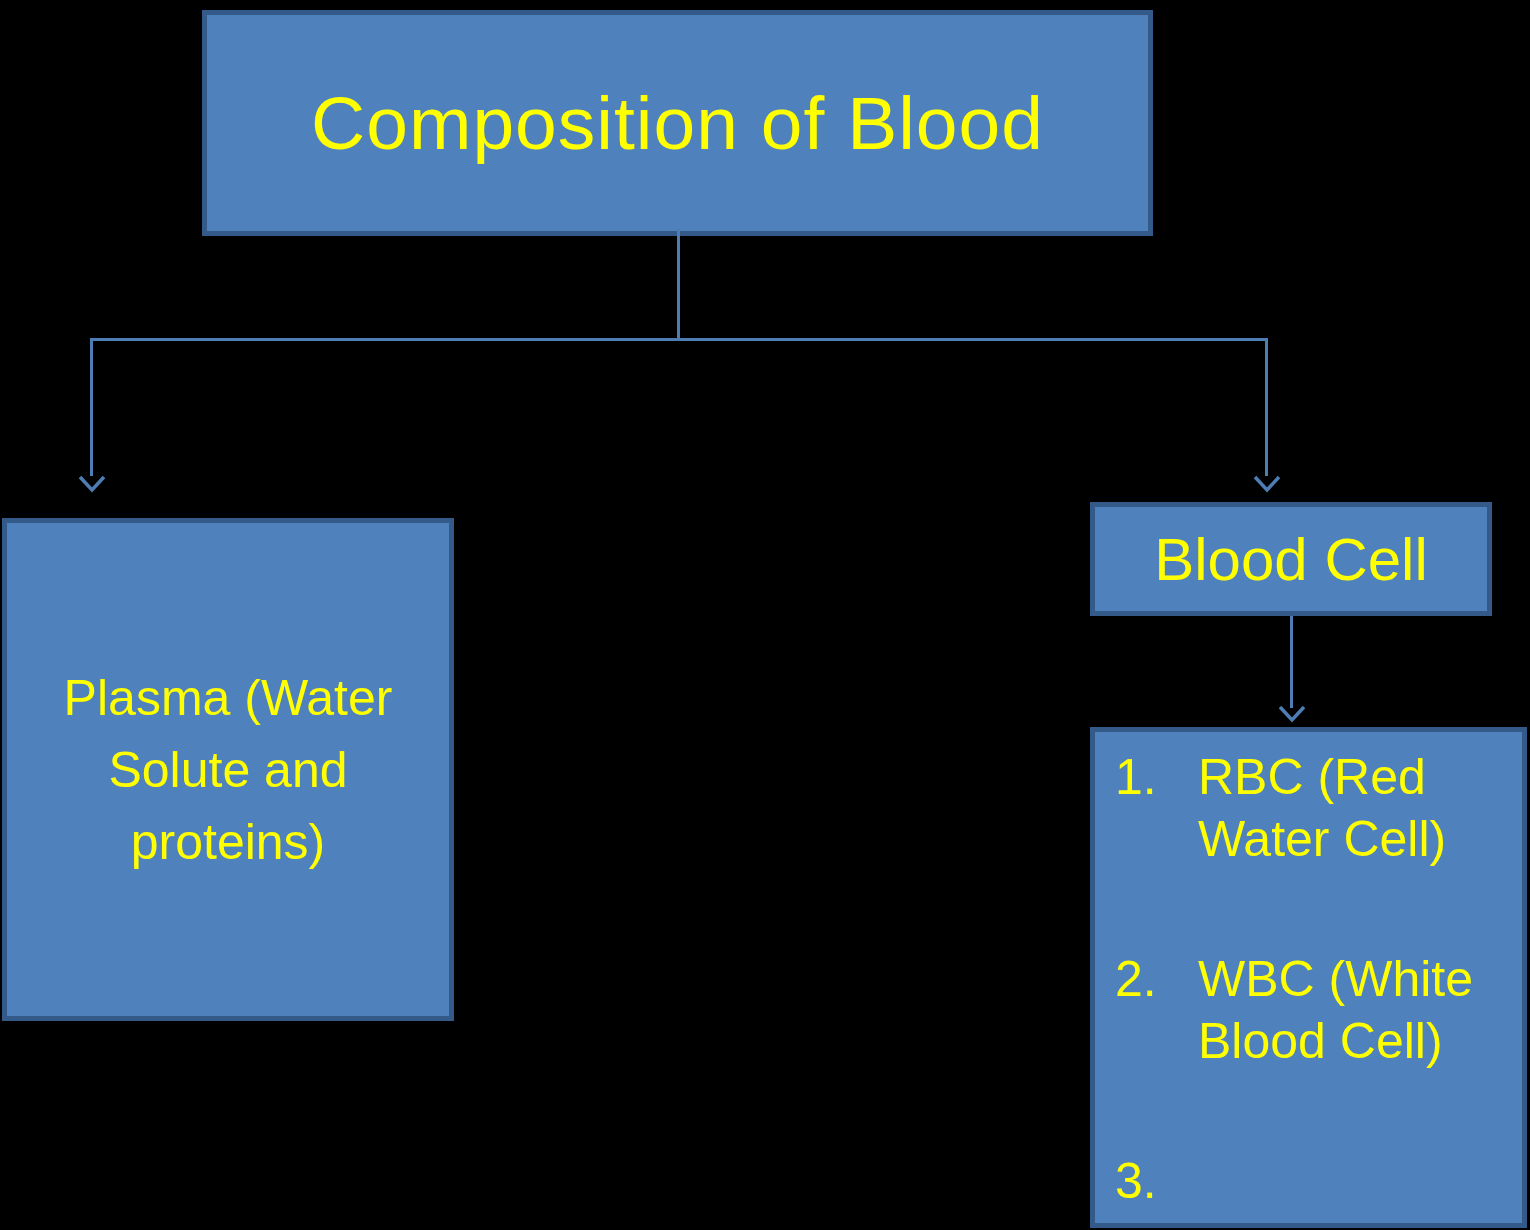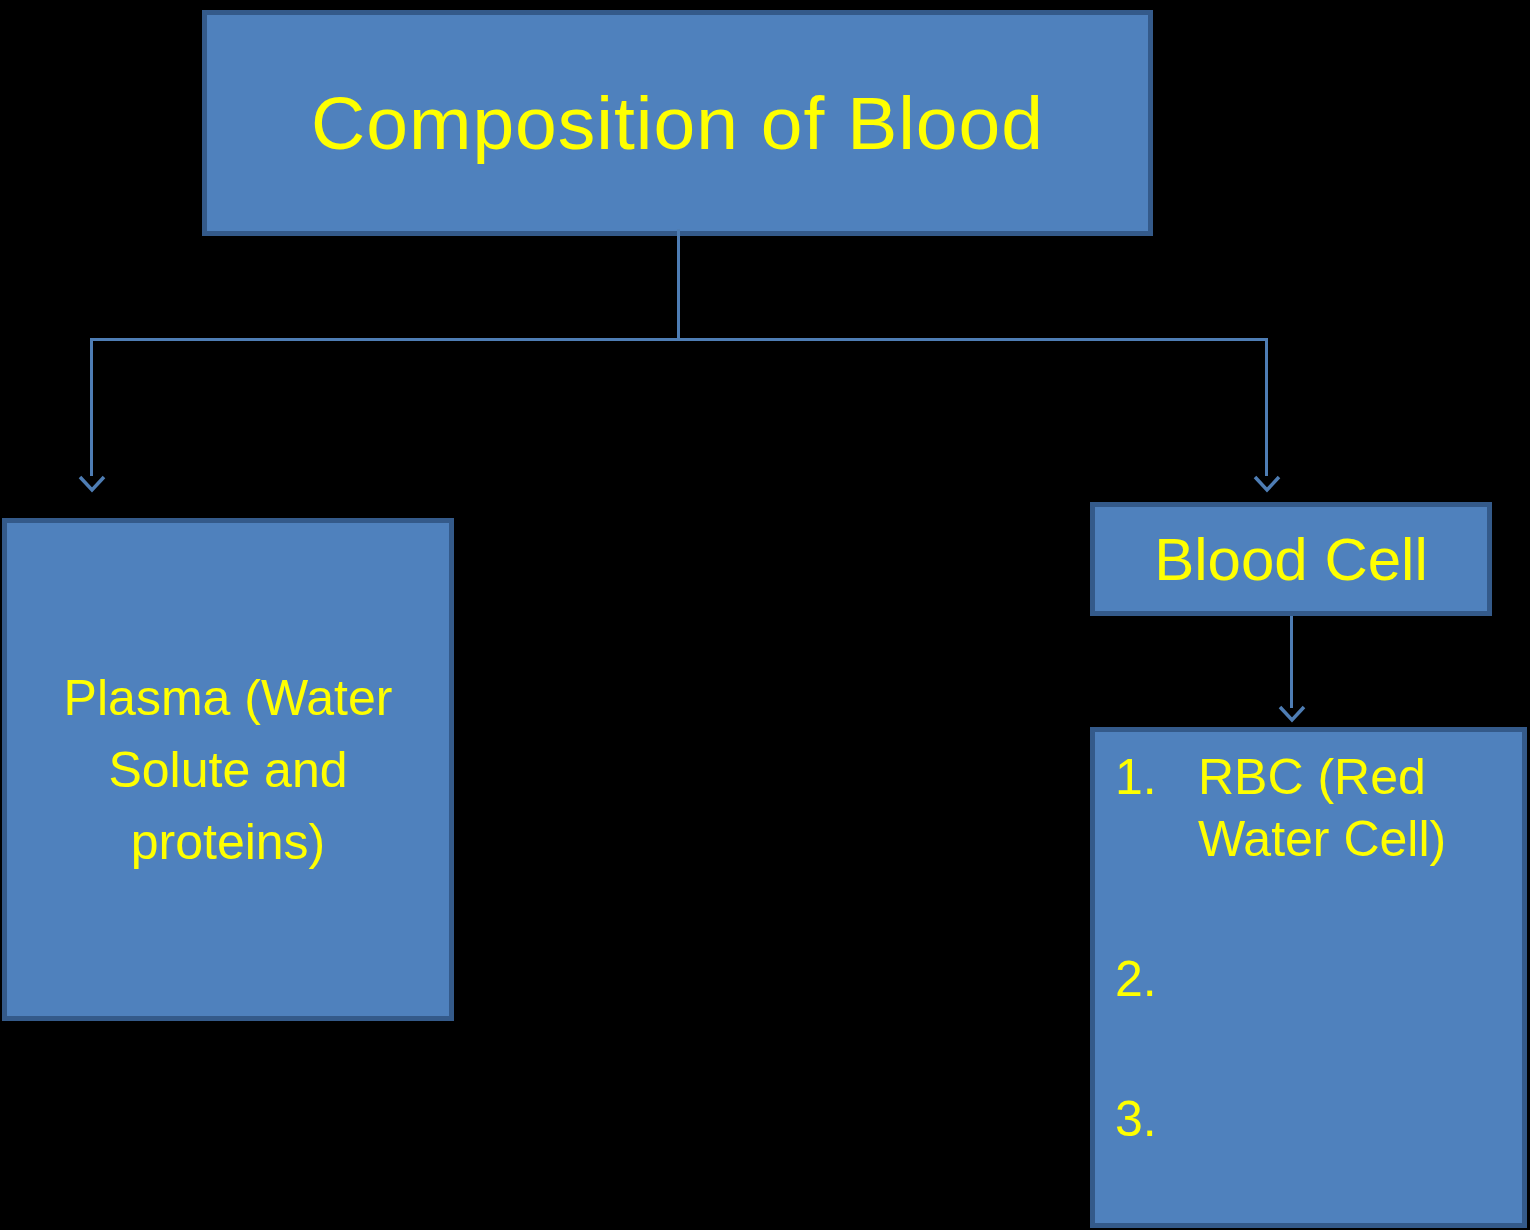--- a/index.html
+++ b/index.html
@@ -101,19 +101,20 @@
     <polyline points="3,3 15,16 27,3"></polyline>
   </svg>
 
   <div class="box list-box">
     <div class="list-item">
       <span class="num">1.</span>
       <span class="txt">RBC (Red Water Cell)</span>
     </div>
     <div class="list-item">
       <span class="num">2.</span>
+      <span class="txt">WBC (White Blood Cell)</span>
     </div>
     <div class="list-item">
       <span class="num">3.</span>
     </div>
   </div>
 
 </div>
 
 </body></html>

